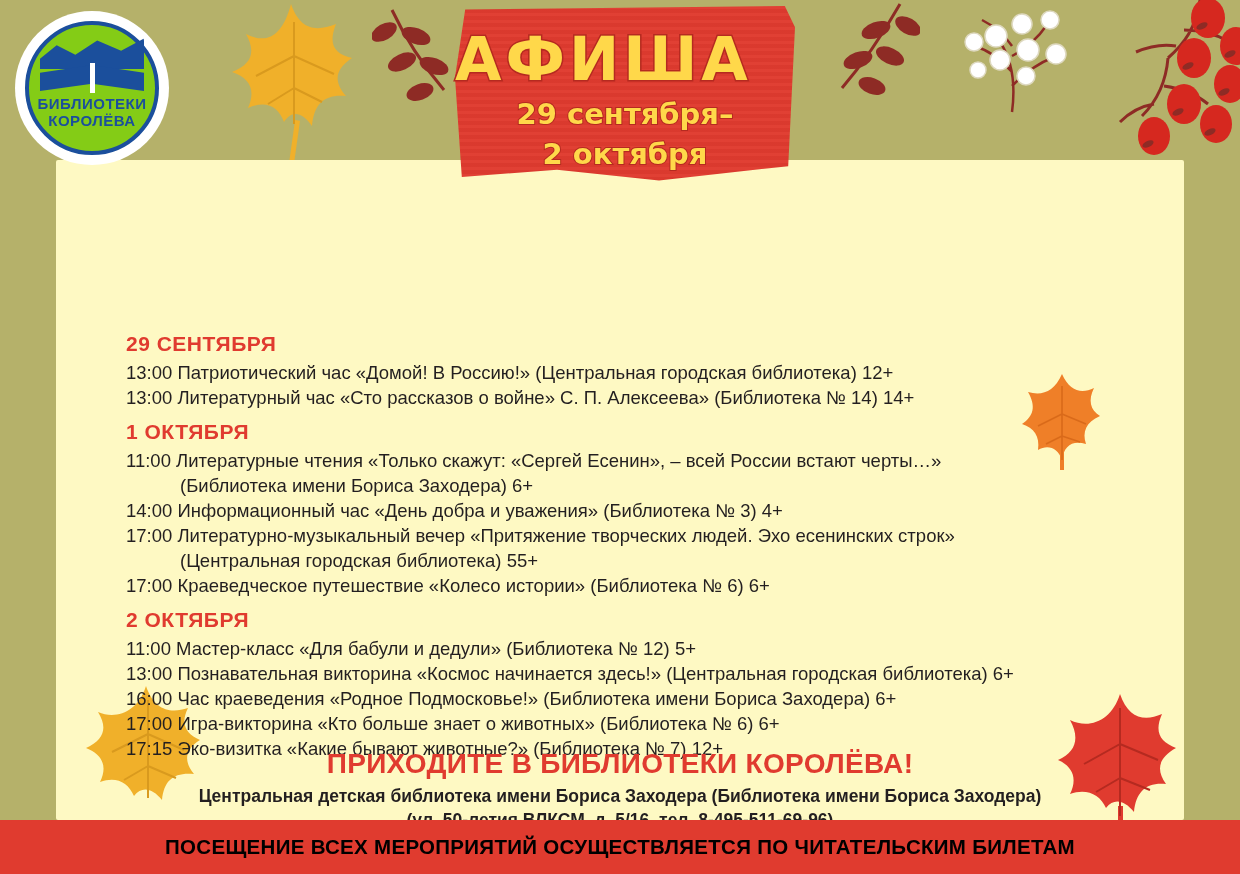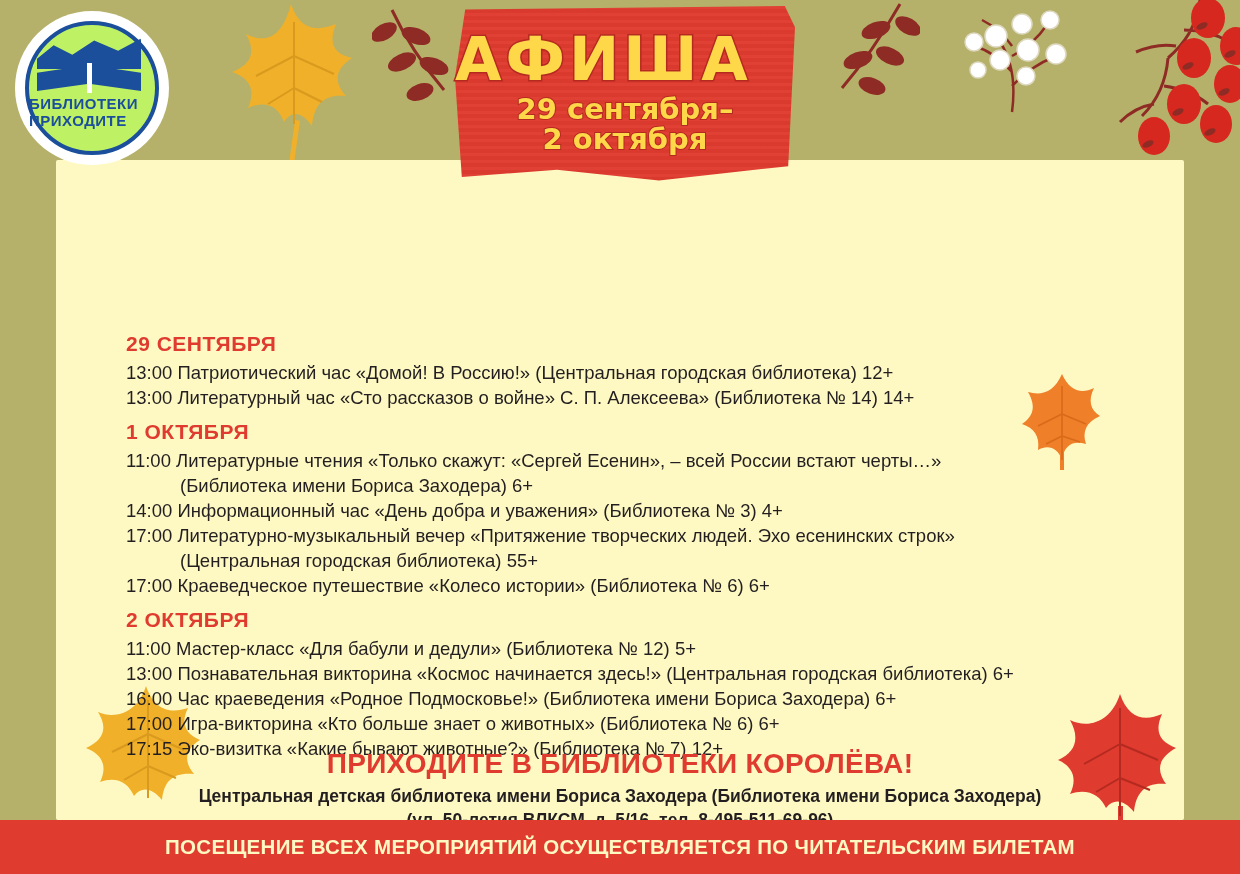--- a/index.html
+++ b/index.html
@@ -40,24 +40,24 @@
     position: absolute; left: 18px; top: 14px;
     width: 148px; height: 148px;
     border-radius: 50%;
     background: #ffffff;
     box-shadow: 0 0 0 3px #ffffff;
     overflow: hidden;
   }
   .logo-inner {
     position: absolute; left: 7px; top: 7px; width: 134px; height: 134px;
     border-radius: 50%;
-    background: #bef264;
+    background: #84cc16;
     border: 4px solid #1b4f9c;
     display: flex; flex-direction: column;
-    align-items: flex-start; justify-content: flex-start;
+    align-items: center; justify-content: flex-start;
   }
   .logo-art {
     width: 120px; height: 66px; margin-top: 6px; position: relative;
   }
   .logo-art .wave {
     position: absolute; left: 8px; top: 4px; width: 104px; height: 34px;
     background: #1b4f9c;
     border-radius: 6px 6px 0 0;
     clip-path: polygon(0% 70%, 16% 30%, 34% 58%, 55% 16%, 78% 46%, 100% 10%, 100% 100%, 0% 100%);
   }
@@ -101,21 +101,21 @@
     letter-spacing: 4px;
     -webkit-text-stroke: 3px #b52a20;
     paint-order: stroke fill;
     font-family: "DejaVu Sans", sans-serif;
   }
   .plank-dates {
     position: absolute; left: 0; right: 0; top: 88px;
     text-align: center;
     color: #ffd84a;
     font-size: 29px; font-weight: bold;
-    line-height: 30px;
+    line-height: 40px;
     -webkit-text-stroke: 2px #b52a20;
     paint-order: stroke fill;
     font-family: "DejaVu Sans", sans-serif;
   }
 
   
   .program {
     position: absolute; left: 70px; top: 172px; width: 1120px;
   }
   .day-head {
@@ -142,21 +142,21 @@
     color: #231f20; font-weight: bold; font-size: 17.5px; line-height: 24px;
   }
 
   
   .banner {
     position: absolute; left: 0; bottom: 0; width: 1240px; height: 54px;
     background: #e03b2f;
     display: flex; align-items: center; justify-content: center;
   }
   .banner span {
-    color: #fef9c3; font-weight: bold; font-size: 20.5px; letter-spacing: .3px;
+    color: #000000; font-weight: bold; font-size: 20.5px; letter-spacing: .3px;
   }
 
   
   .leafwrap { position: absolute; }
   .berrywrap { position: absolute; }
 </style>
 </head>
 <body>
 
 <div class="bg-olive-top"></div>
@@ -332,21 +332,21 @@
 
 <div class="logo">
   <div class="logo-inner">
     <div class="logo-art">
       <div class="wave"></div>
       <div class="book-l"></div>
       <div class="book-r"></div>
       <div class="book-gap"></div>
     </div>
     <div class="logo-text1">БИБЛИОТЕКИ</div>
-    <div class="logo-text2">ПРИХОДИТЕ</div>
+    <div class="logo-text2">КОРОЛЁВА</div>
   </div>
 </div>
 
 <div class="plank">
   <div class="plank-shape"></div>
   <div class="plank-grain"></div>
   <div class="plank-title">АФИША</div>
   <div class="plank-dates" style="white-space:pre-line;">29 сентября–
 2 октября</div>
 </div>

